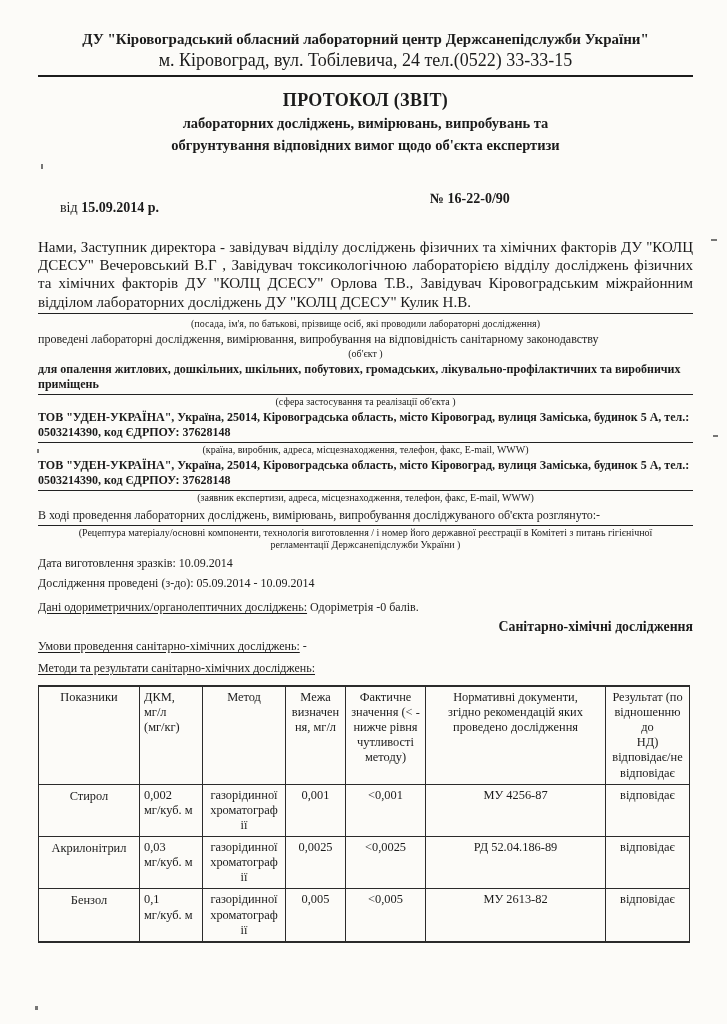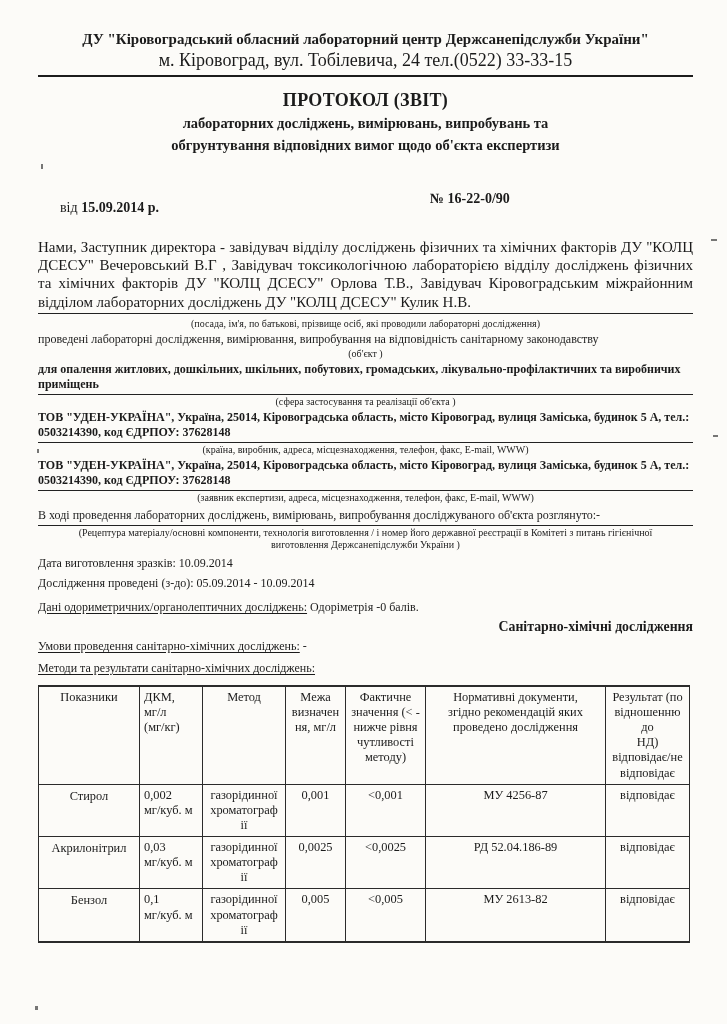--- a/index.html
+++ b/index.html
@@ -80,21 +80,21 @@
   <div class="caption">(сфера застосування та реалізації об'єкта )</div>
 
   <div class="line bold ublock">ТОВ "УДЕН-УКРАЇНА", Україна, 25014, Кіровоградська область, місто Кіровоград, вулиця Заміська, будинок 5 А, тел.: 0503214390, код ЄДРПОУ: 37628148</div>
   <div class="caption">(країна, виробник, адреса,  місцезнаходження,  телефон, факс, E-mail, WWW)</div>
 
   <div class="line bold ublock">ТОВ "УДЕН-УКРАЇНА", Україна, 25014, Кіровоградська область, місто Кіровоград, вулиця Заміська, будинок 5 А, тел.: 0503214390, код ЄДРПОУ: 37628148</div>
   <div class="caption">(заявник експертизи, адреса,  місцезнаходження,  телефон, факс, E-mail, WWW)</div>
 
   <div class="line ublock" style="margin-top:5px;">В ході проведення лабораторних досліджень, вимірювань, випробування  досліджуваного об'єкта розглянуто:-</div>
   <div class="caption">(Рецептура матеріалу/основні компоненти, технологія виготовлення / і номер його державної реєстрації в Комітеті з питань гігієнічної</div>
-  <div class="caption">виготовлення Держсанепідслужби України )</div>
+  <div class="caption">регламентації Держсанепідслужби України )</div>
 
   <div class="line" style="margin-top:6px;">Дата виготовлення зразків:  10.09.2014</div>
   <div class="line" style="margin-top:5px;">Дослідження проведені (з-до): 05.09.2014 - 10.09.2014</div>
 
   <div class="line" style="margin-top:9px;"><span class="u">Дані одориметричних/органолептичних досліджень:</span><span> Одоріметрія -0 балів.</span></div>
 
   <div class="section-title">Санітарно-хімічні дослідження</div>
 
   <div class="line" style="margin-top:4px;"><span class="u">Умови  проведення санітарно-хімічних досліджень:</span><span> -</span></div>
   <div class="line" style="margin-top:7px;"><span class="u">Методи та результати санітарно-хімічних досліджень:</span></div>

